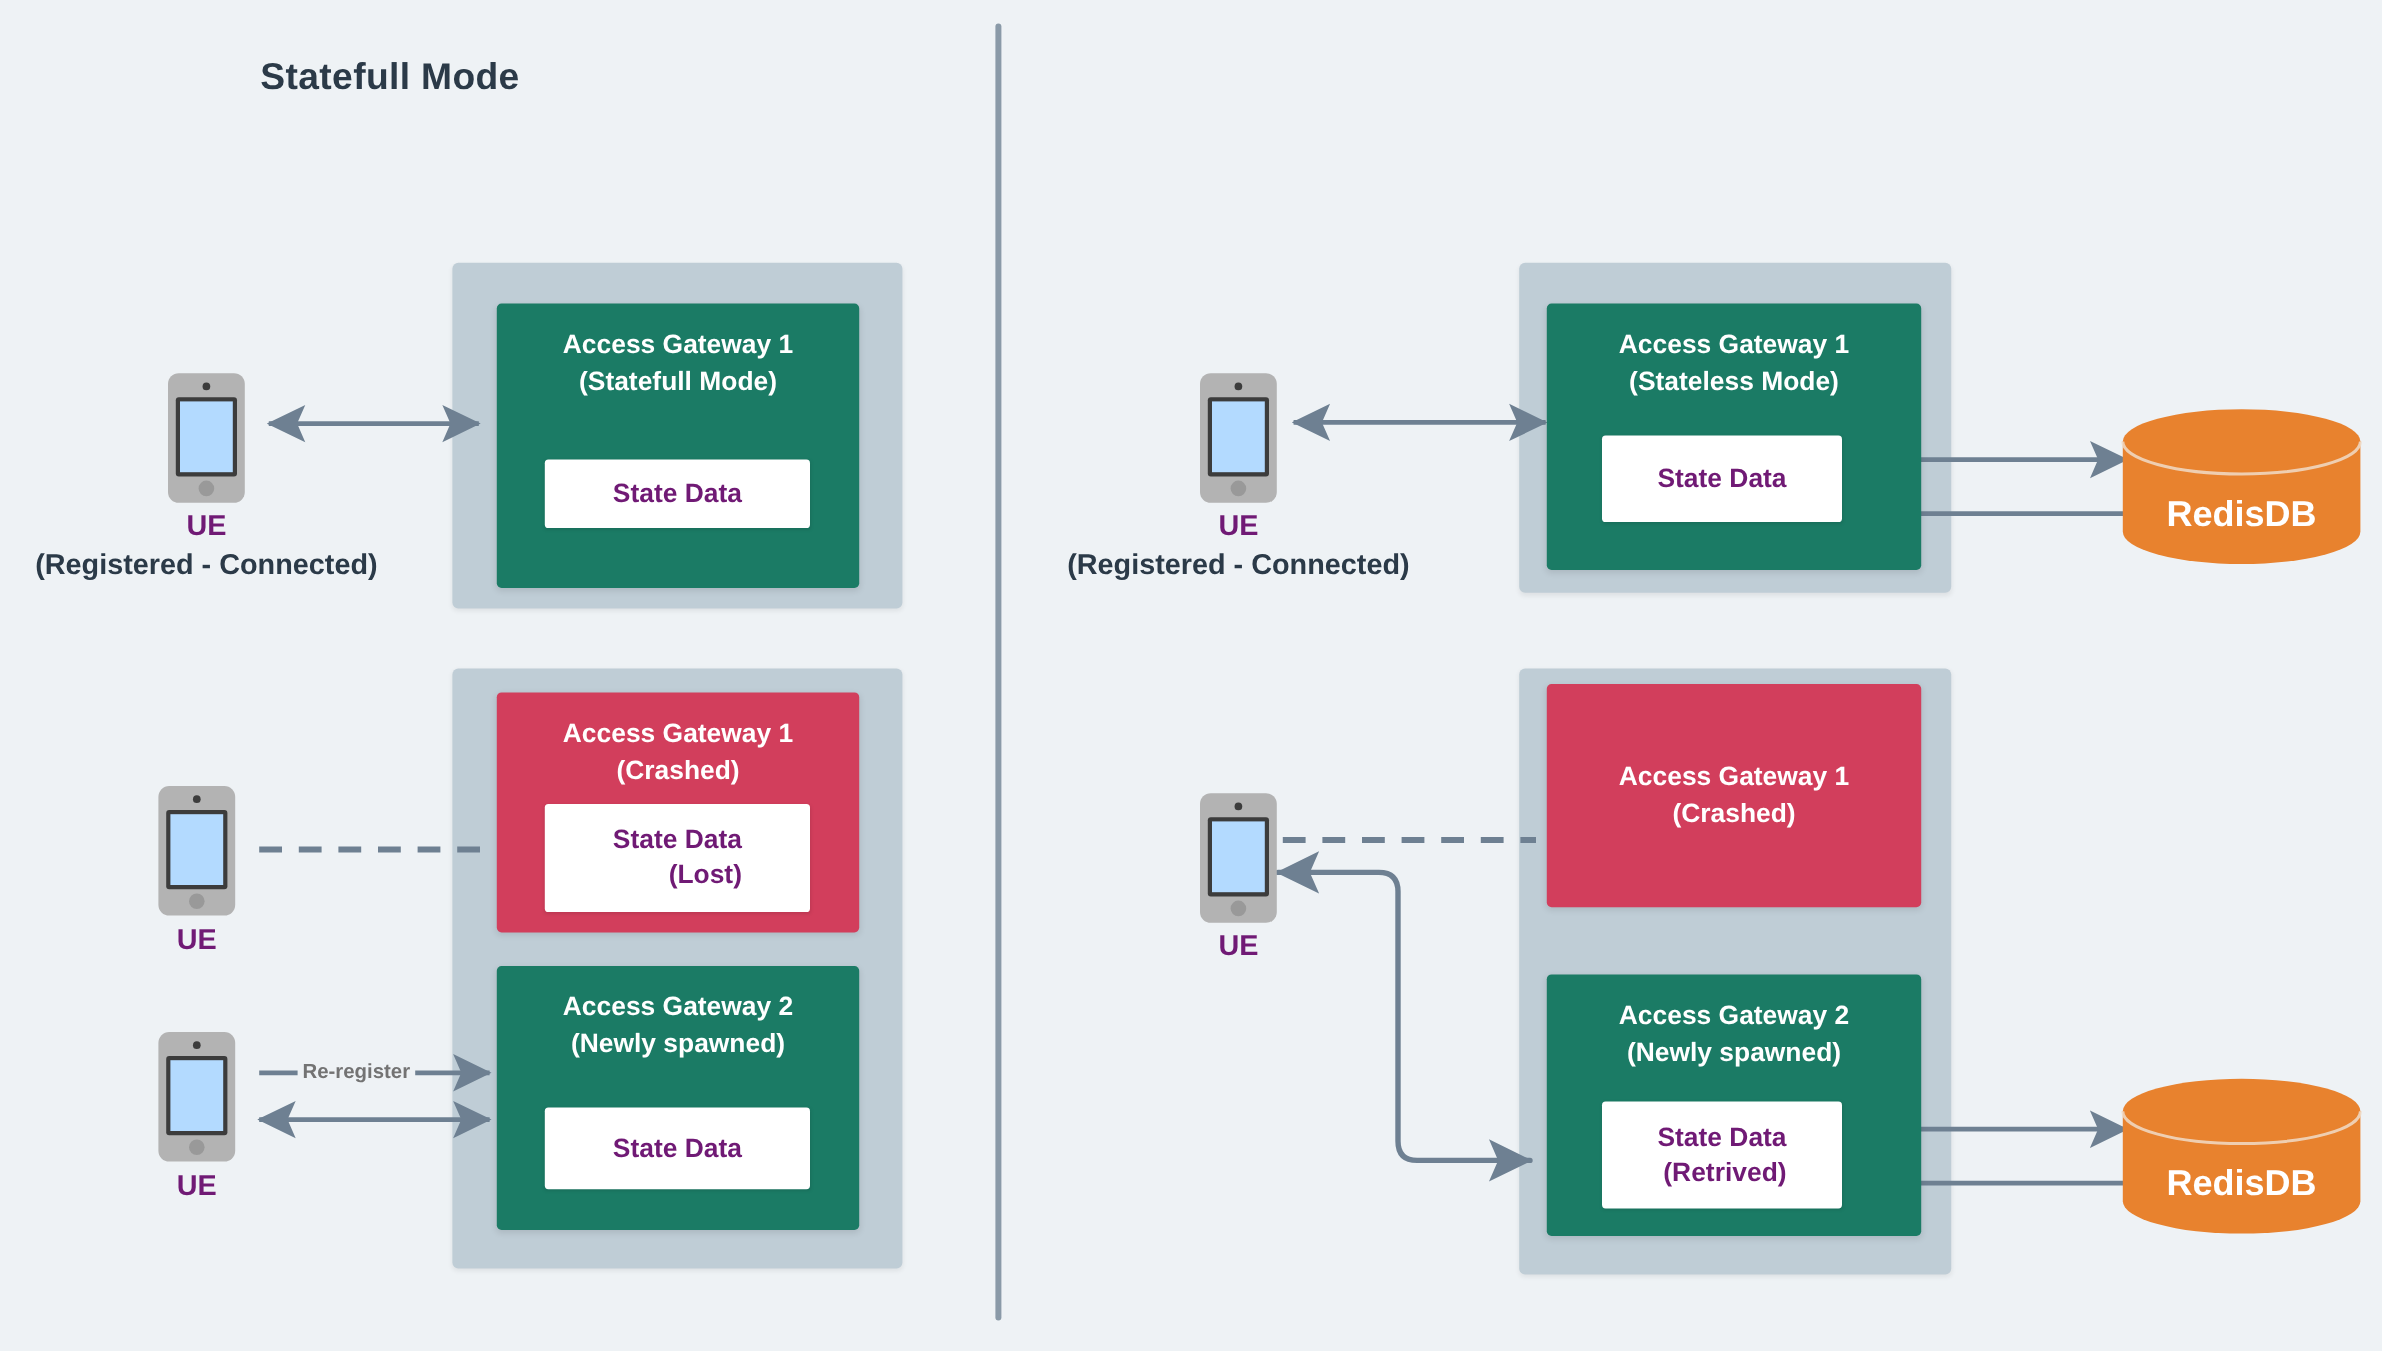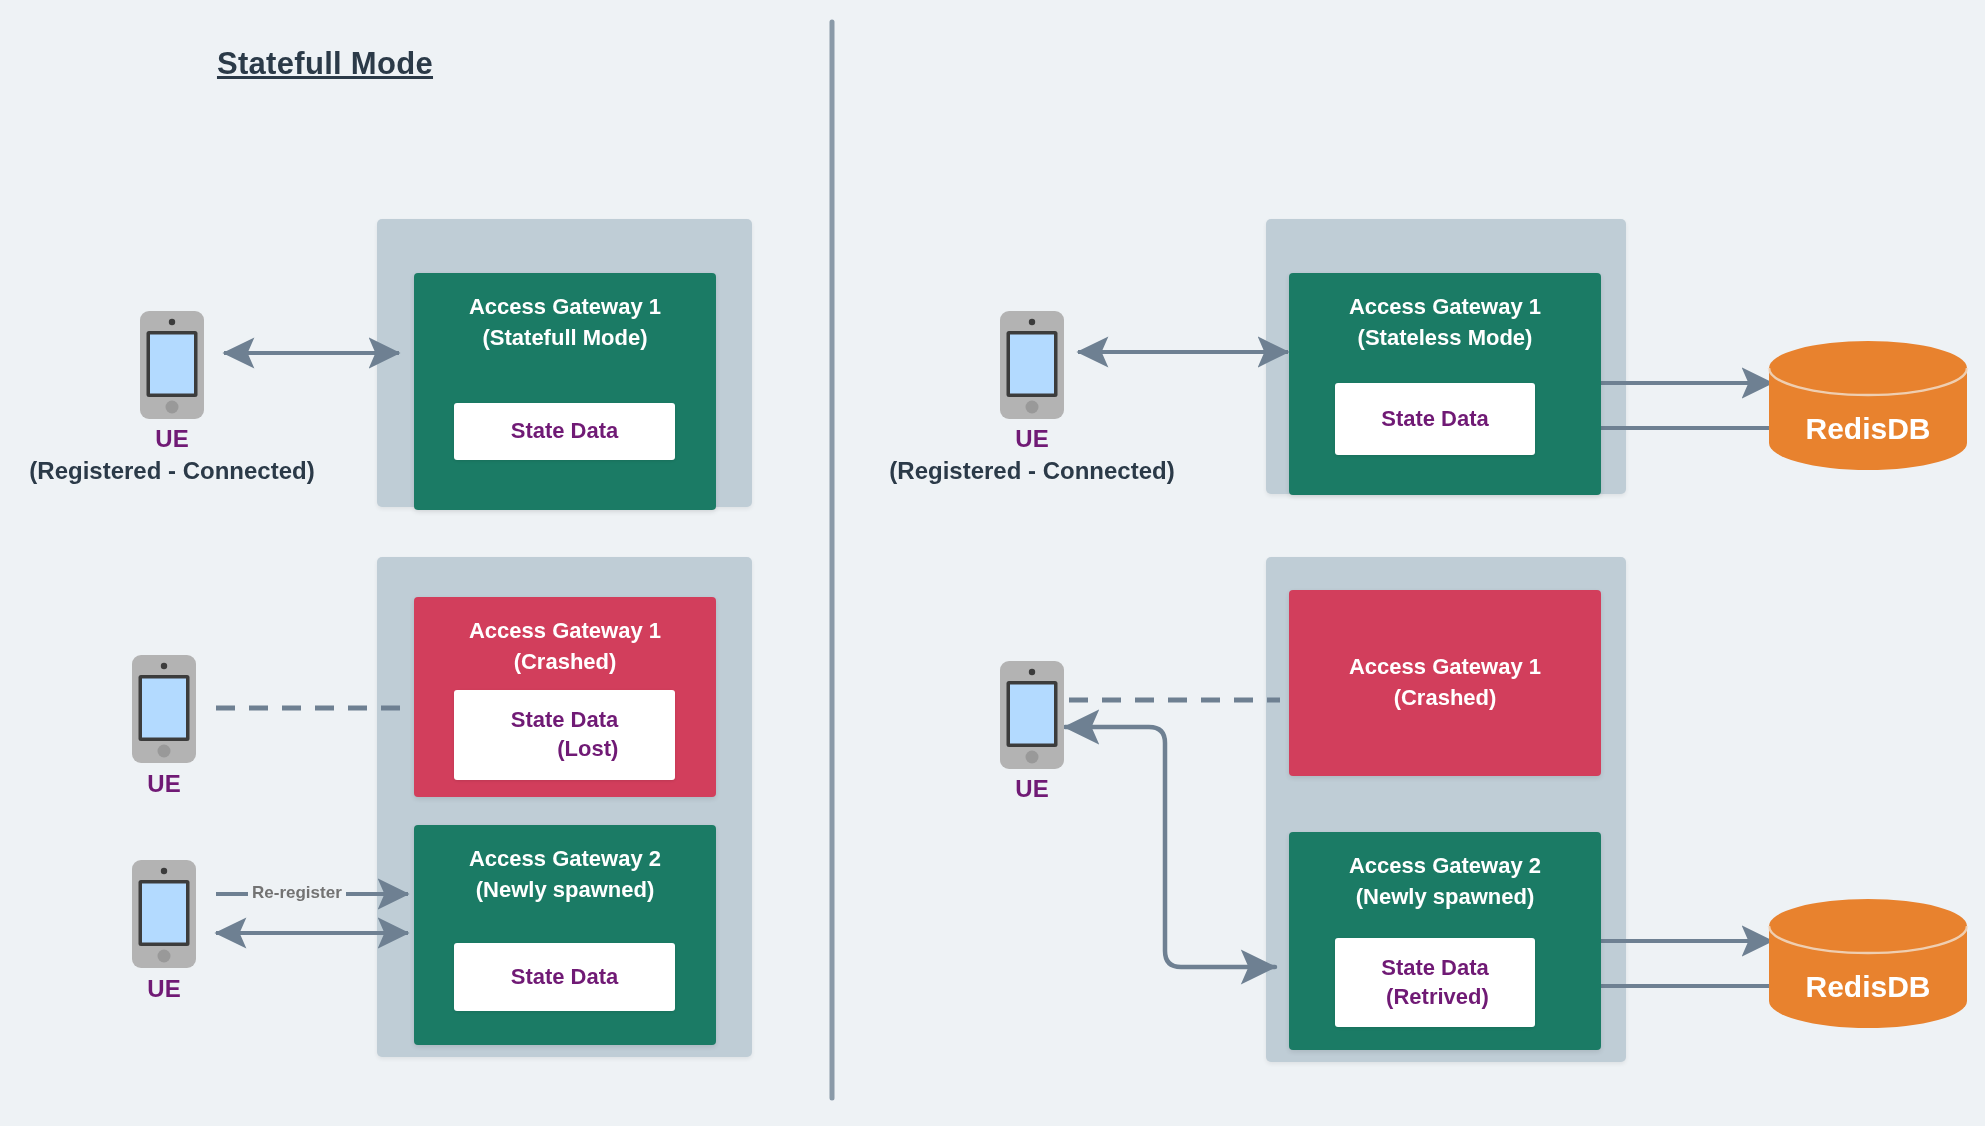--- a/index.html
+++ b/index.html
@@ -39,21 +39,20 @@
     position: absolute;
     background: #bfcdd6;
     border-radius: 5px;
     box-shadow: 0 2px 4px rgba(0,0,0,0.07);
   }
   .gw-box {
     position: absolute;
     border-radius: 4px;
     box-shadow: 0 2px 5px rgba(0,0,0,0.10);
     box-sizing: border-box;
-    margin-top: 20px;
   }
   .gw-green { background: #1b7b65; }
   .gw-red   { background: #d23e5c; }
   .gw-title {
     position: absolute;
     left: 0;
     right: 0;
     color: #ffffff;
     font-size: 22px;
     font-weight: bold;
@@ -108,21 +107,21 @@
     font-weight: bold;
     text-align: center;
     white-space: nowrap;
   }
 </style>
 </head>
 <body>
 
 <div id="stage">
 
-  <div class="panel-title" style="left:160px; top:46px; width:330px;text-decoration:underline;">Statefull Mode</div>
+  <div class="panel-title" style="left:160px; top:46px; width:330px;">Statefull Mode</div>
 
   <div class="grey-container" style="left:377px; top:219px; width:375px; height:288px;"></div>
   <div class="grey-container" style="left:377px; top:557px; width:375px; height:500px;"></div>
   <div class="grey-container" style="left:1266px; top:219px; width:360px; height:275px;"></div>
   <div class="grey-container" style="left:1266px; top:557px; width:360px; height:505px;"></div>
 
   <svg class="layer" viewBox="0 0 1985 1126">
     <defs>
       <marker id="arrEnd" markerWidth="9" markerHeight="9" refX="7.6" refY="4.5" orient="auto" markerUnits="strokeWidth">
         <path d="M0,0.6 L8,4.5 L0,8.4 L1.7,4.5 Z" fill="#6e8092"></path>

